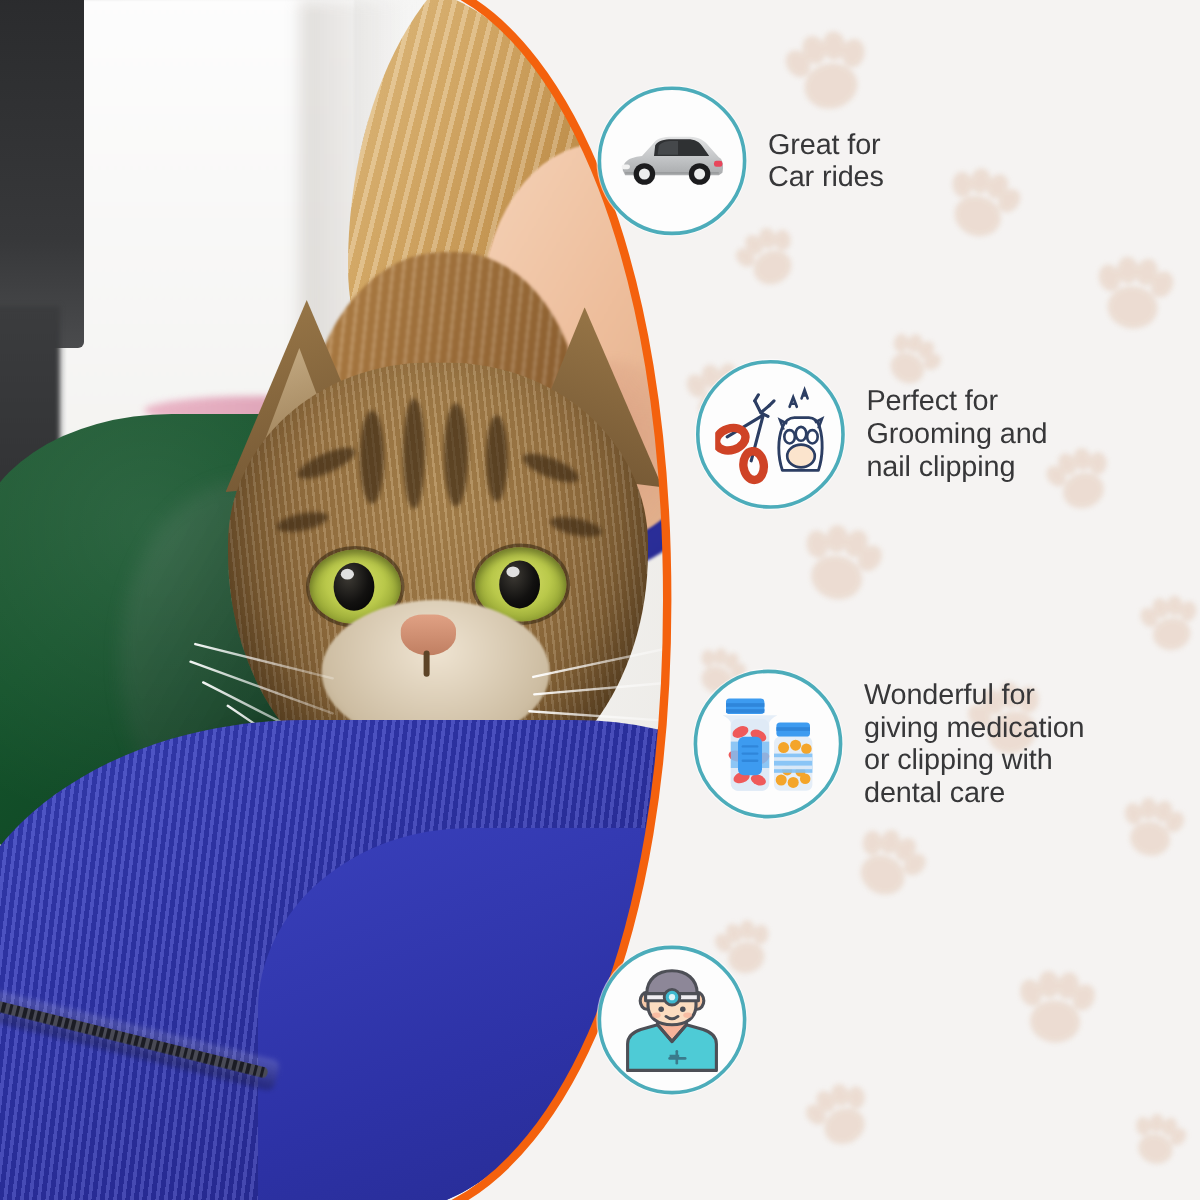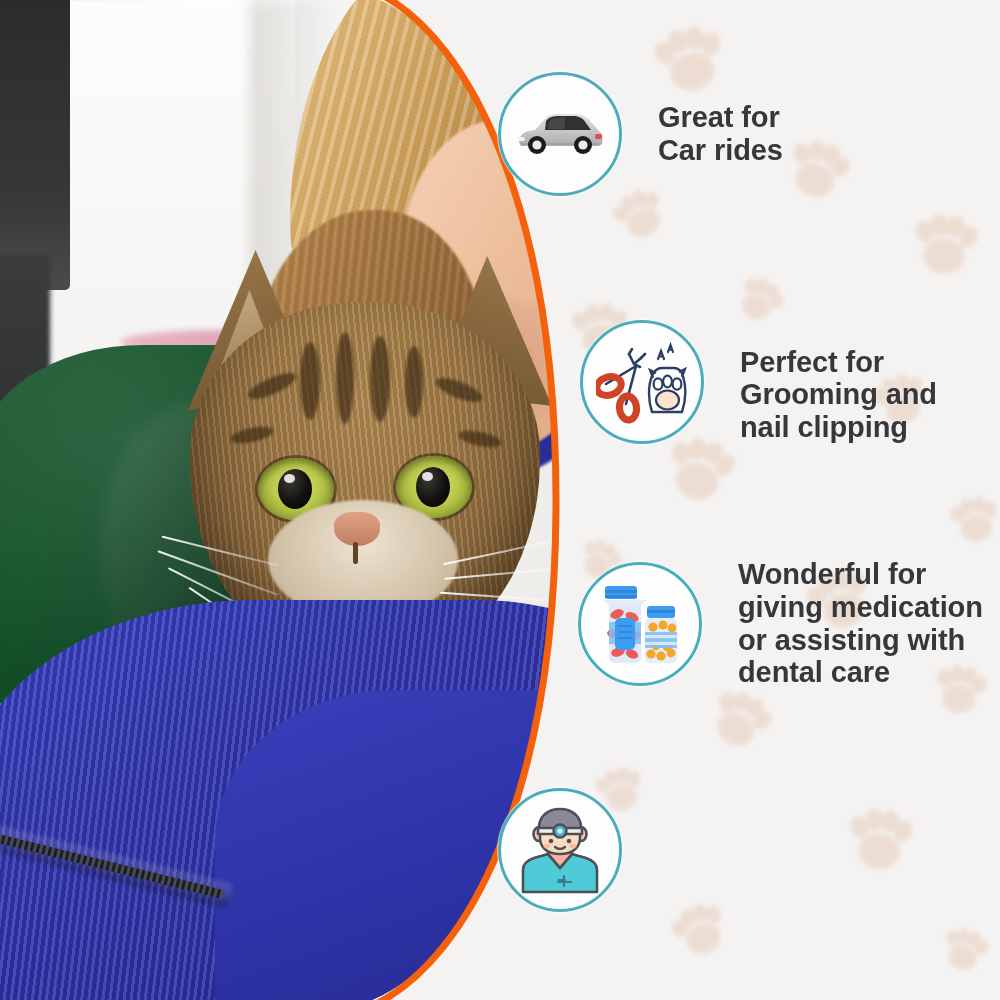--- a/index.html
+++ b/index.html
@@ -120,24 +120,24 @@
   
   .feature{position:absolute;display:flex;align-items:center;}
   .icon-circle{
     width:124px;height:124px;border-radius:50%;
     background:#fdfdfd;border:3px solid #4cacba;
     box-sizing:border-box;flex:0 0 auto;
     display:flex;align-items:center;justify-content:center;
     box-shadow:0 0 0 1px rgba(255,255,255,.6);
   }
   .feature-text{
-    margin-left:36px;
+    margin-left:18px;
     color:#373739;
-    font-size:29px;
-    font-weight:700;
+    font-size:24px;
+    font-weight:400;
     line-height:1.13;
     letter-spacing:-.1px;
     white-space:pre-line;
   }
 </style>
 </head>
 <body>
 
 <div id="stage">
 
@@ -263,21 +263,21 @@
         <circle cx="22" cy="39" r="9" fill="#1c1c1e"></circle>
           <circle cx="22" cy="39" r="4.6" fill="#eceded"></circle>
         <circle cx="68" cy="39" r="9" fill="#1c1c1e"></circle>
           <circle cx="68" cy="39" r="4.6" fill="#eceded"></circle>
       </svg>
     </div>
     <div class="feature-text">Great for
 Car rides</div>
   </div>
 
-  <div class="feature" style="left:580px;top:320px;align-items:flex-end;">
+  <div class="feature" style="left:580px;top:300px;">
     <div class="icon-circle">
       <svg width="92" height="84" viewBox="0 0 92 84">
         <g fill="none" stroke="#2c3e63" stroke-width="2.6" stroke-linecap="round" stroke-linejoin="round">
 
           <path d="M10,44 L40,26"></path>
           <path d="M30,64 L40,26"></path>
           <path d="M38,24 L33,14 M38,24 L45,18 M38,24 L44,27"></path>
           <path d="M33,14 L36,9 M45,18 L49,14"></path>
         </g>
 
@@ -347,21 +347,21 @@
           <circle cx="63" cy="64" r="4.2"></circle>
             <circle cx="74" cy="65" r="4.2"></circle>
         </g>
         <rect x="52" y="50" width="32" height="16" fill="#7fc0f5" opacity=".9"></rect>
         <rect x="52" y="53" width="32" height="3" fill="#d9e8f7"></rect>
         <rect x="52" y="60" width="32" height="3" fill="#d9e8f7"></rect>
       </svg>
     </div>
     <div class="feature-text">Wonderful for
 giving medication
-or assisting with
+or clipping with
 dental care</div>
   </div>
 
   <div class="feature" style="left:498px;top:788px;">
     <div class="icon-circle">
       <svg width="92" height="88" viewBox="0 0 92 88">
         <g stroke="#4d4f56" stroke-width="2.6" stroke-linejoin="round" stroke-linecap="round">
 
           <path d="M9,86 L9,64 C9,58 14,54 20,52 L34,48 L58,48 L72,52 C78,54 83,58 83,64 L83,86 Z" fill="#4ecbd6"></path>
           <path d="M34,48 L46,62 L58,48 L58,40 L34,40 Z" fill="#f7b39a"></path>

